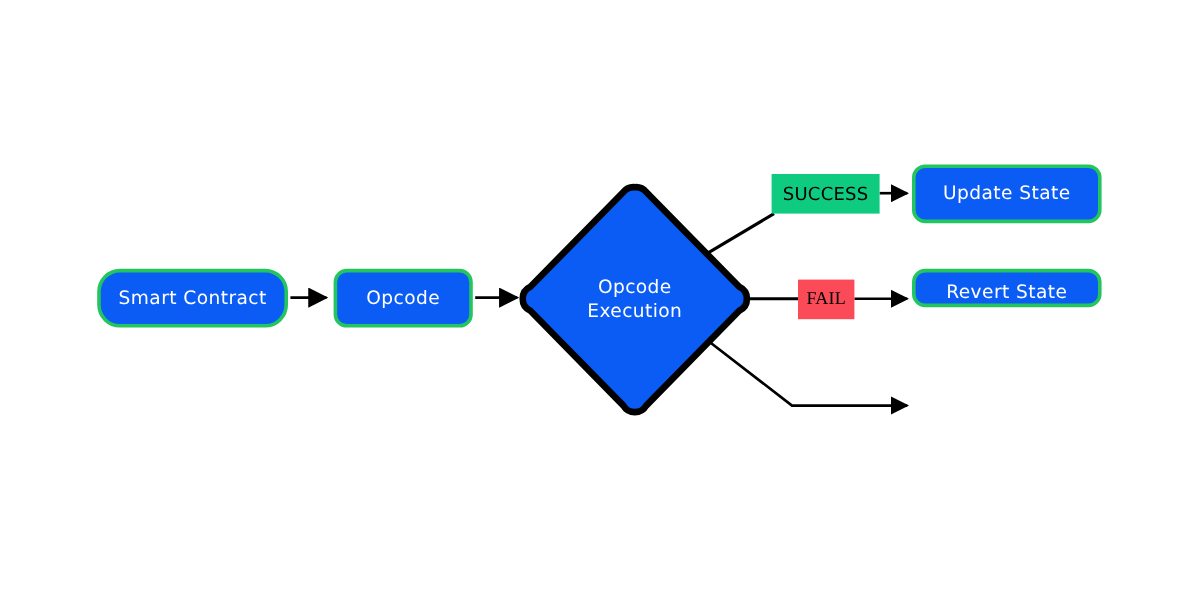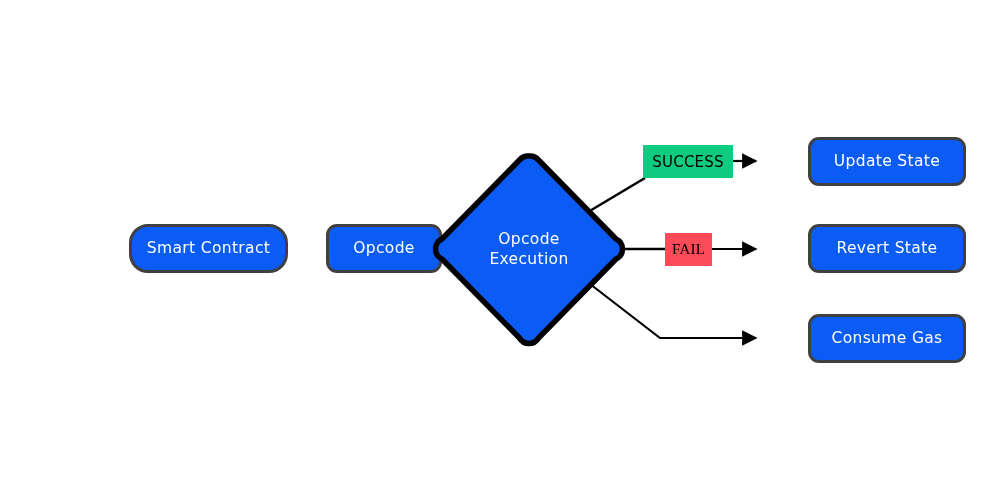--- a/index.html
+++ b/index.html
@@ -25,27 +25,26 @@
     top: 0;
     width: 1000px;
     height: 500px;
   }
 
   
   .node {
     position: absolute;
     box-sizing: border-box;
     background: #0b5cf5;
-    border: 3px solid #404040;
+    border: 3px solid #22c55e;
     border-radius: 11px;
     display: flex;
     align-items: center;
     justify-content: center;
     z-index: 3;
-    margin-left: 48px;
   }
   .node .label {
     color: #ffffff;
     font-size: 15.5px;
     line-height: 1.25;
     letter-spacing: 0.35px;
     text-align: center;
     white-space: nowrap;
   }
 
@@ -145,27 +144,24 @@
                A 11 11 0 0 1 95 4 Z" fill="#0b5cf5" stroke="#000000" stroke-width="5.5" stroke-linejoin="round"></path>
     </svg>
     <span class="label">Opcode
 Execution</span>
   </div>
 
   <div class="node" style="left:760px; top:137px; width:158px; height:49px;">
     <span class="label">Update State</span>
   </div>
 
-  <div class="node" style="left:760px; top:224px; width:158px; height:49px;">
+  <div class="node" style="left:760px; top:224px; width:158px; height:32px;align-items:flex-end;">
     <span class="label">Revert State</span>
   </div>
 
-  <div class="node" style="left:760px; top:314px; width:158px; height:49px;">
-    <span class="label">Consume Gas</span>
-  </div>
 
   <div class="edge-tag" style="left:643px; top:145px; width:90px; height:33px; background:#0ecb80;">
     <span class="label">SUCCESS</span>
   </div>
 
   <div class="edge-tag" style="left:665px; top:233px; width:47px; height:33px; background:#fb4a58;font-family:Liberation Serif, serif;">
     <span class="label">FAIL</span>
   </div>
 
 </div>

